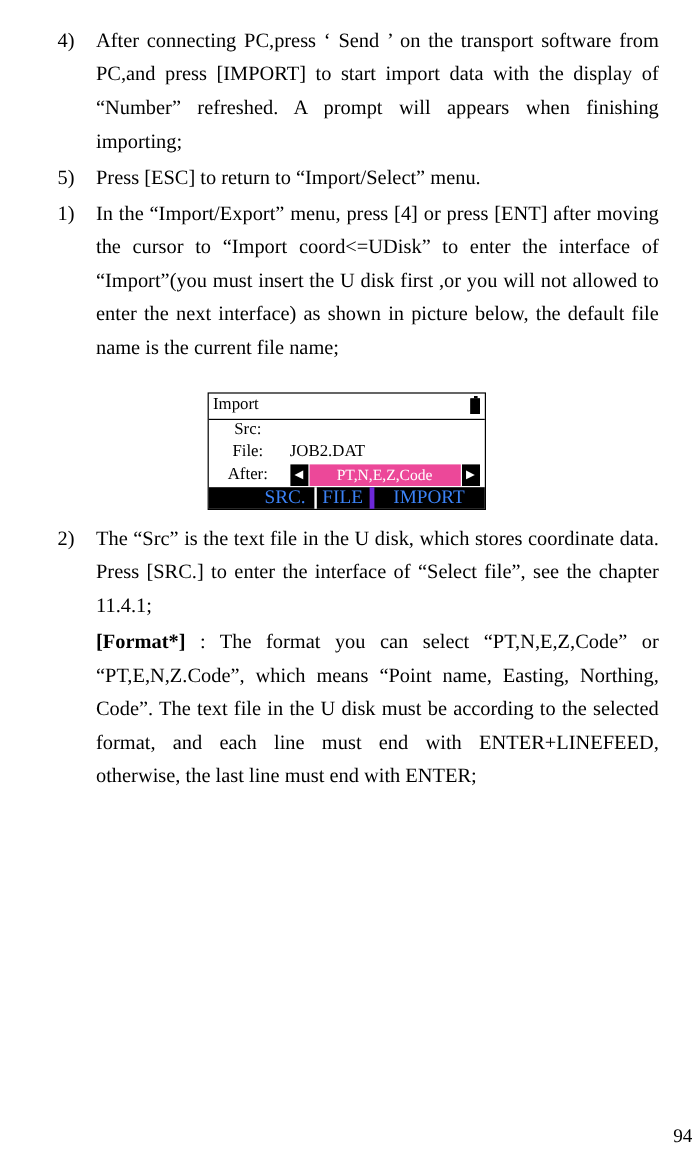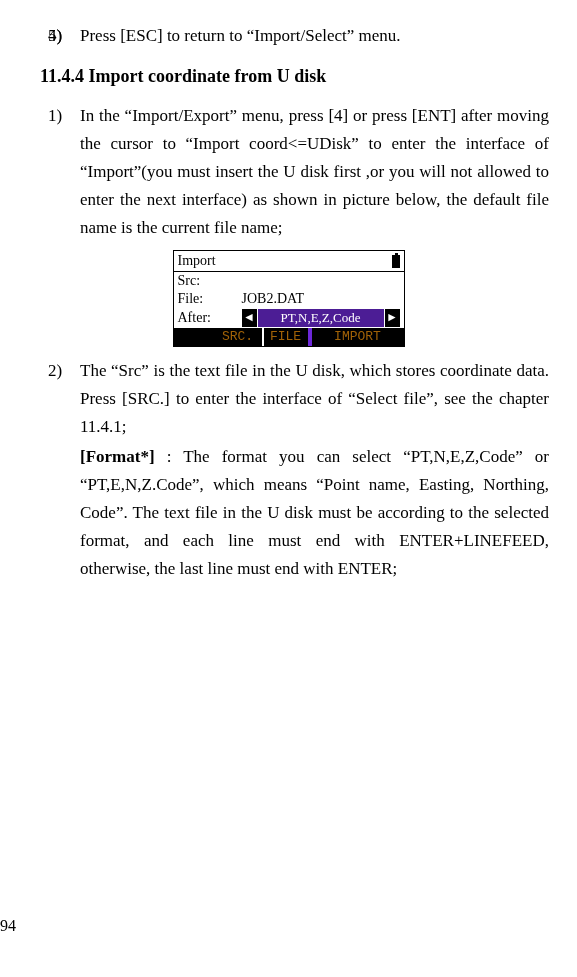--- a/index.html
+++ b/index.html
@@ -33,21 +33,21 @@
     }
     .para-noindent {
       text-align: justify;
       margin-bottom: 4px;
     }
     .sub-para {
       padding-left: 52px;
       text-align: justify;
     }
     .diagram {
-      margin: 8px auto 10px auto;
+      margin: 23px auto 10px auto;
       width: 232px;
       border: 1.5px solid #000;
       font-size: 14px;
       line-height: 1.3;
       font-family: "Times New Roman", serif;
     }
     .diagram-title {
       border-bottom: 1px solid #000;
       padding: 1px 4px;
       display: flex;
@@ -75,21 +75,21 @@
       padding: 0px 4px 0 4px;
     }
     .diagram-row {
       display: flex;
       align-items: center;
       padding: 0;
       height: 18px;
     }
     .diagram-label {
       width: 64px;
-      text-align: left;
+      text-align: center;
       padding-right: 6px;
     }
     .diagram-value {
       flex: 1;
     }
     .format-row {
       display: flex;
       align-items: center;
       height: 20px;
     }
@@ -97,73 +97,72 @@
       background: #000;
       color: #fff;
       width: 15px;
       text-align: center;
       font-size: 12px;
       height: 18px;
       line-height: 17px;
       display: inline-block;
     }
     .format-value {
-      background: #4c1d95;
+      background: #ec4899;
       color: #fff;
       padding: 0 4px;
       height: 18px;
       line-height: 18px;
       flex: 1;
       margin: 0 1px;
       text-align: center;
       font-size: 13px;
     }
     .diagram-softkeys {
       display: flex;
       background: #000;
-      color: #a16207;
-      font-size: 13px;
+      color: #3b82f6;
+      font-size: 16px;
       height: 18px;
       line-height: 18px;
-      font-family: Liberation Mono, monospace;
     }
     .softkey {
       text-align: center;
       padding: 0 2px;
     }
     .softkey-gap {
       width: 40px;
     }
     .sk1 { width: 50px; border-right: 2px solid #fff; }
     .sk2 { width: 48px; border-right: 4px solid #6d28d9; }
     .sk3 { flex: 1; }
     .page-num {
       position: absolute;
-      bottom: 38px;
+      bottom: 16px;
       left: 0;
       width: 100%;
-      text-align: left;
+      text-align: right;
       font-size: 16px;
     }
   </style>
 </head>
 <body>
 
 <div class="content">
 
   <div class="list-item">
     <span class="list-marker">4)</span>
+    <span>After connecting PC,press ‘ Send ’ on the transport software from PC,and press [IMPORT] to start import data with the display of “Number” refreshed. A prompt will appears when finishing importing;</span>
   </div>
 
   <div class="list-item">
     <span class="list-marker">5)</span>
     <span>Press [ESC] to return to “Import/Select” menu.</span>
   </div>
 
-  <div class="section-heading">11.4.4 Import coordinate from U disk</div>
 
 
   <div class="list-item">
     <span class="list-marker">1)</span>
     <span>In the “Import/Export” menu, press [4] or press [ENT] after moving the cursor to “Import coord&lt;=UDisk” to enter the interface of “Import”(you must insert the U disk first ,or you will not allowed to enter the next interface) as shown in picture below, the default file name is the current file name;</span>
   </div>
 
   <div class="diagram">
     <div class="diagram-title">
       <span>Import</span>

